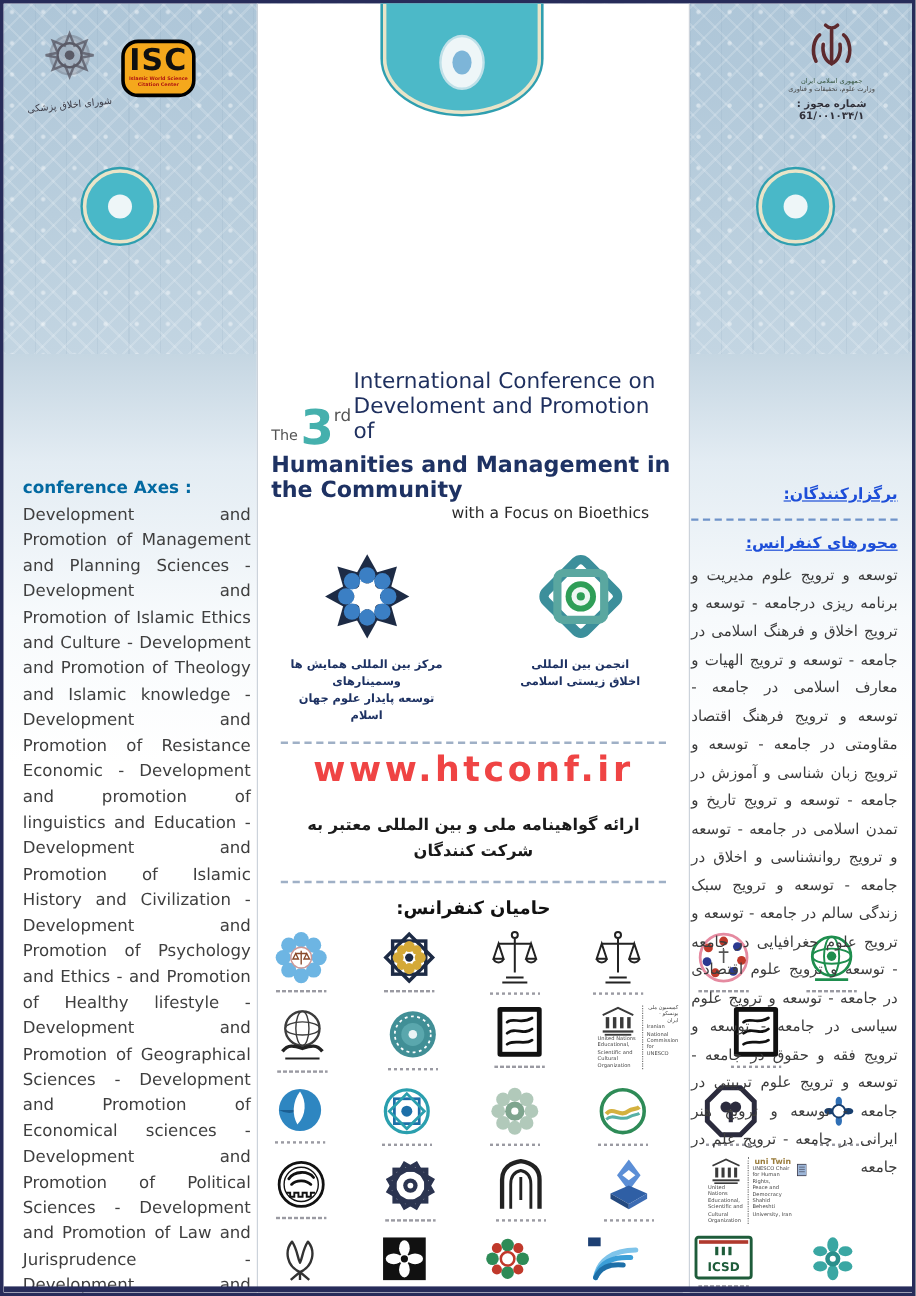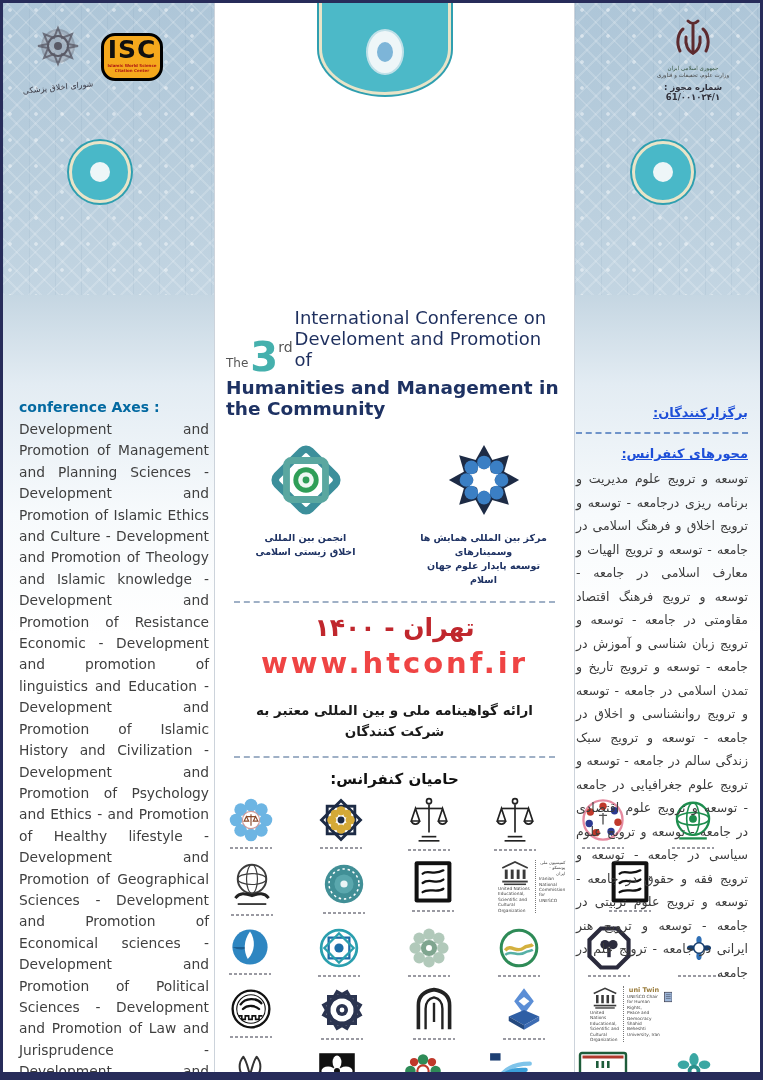--- a/index.html
+++ b/index.html
@@ -156,33 +156,23 @@
     </div>
 
   <div class="center-content">
     <div class="title-l1">
       <span class="the">The</span>
       <span class="num">3</span>
       <span class="ord">rd</span>
       <span class="rest">International Conference on Develoment and Promotion of</span>
     </div>
     <div class="title-l2">Humanities and Management in the Community</div>
+    <div class="title-l3">with a Focus on Bioethics</div>
 
     <div class="org-logos">
-      <div class="org">
-        <svg width="78" height="78" viewBox="0 0 80 80">
-          <rect x="16" y="16" width="48" height="48" rx="6" fill="none" stroke="#3c8f9b" stroke-width="8" transform="rotate(45 40 40)"></rect>
-          <rect x="20" y="20" width="40" height="40" rx="5" fill="none" stroke="#5aa7a0" stroke-width="7"></rect>
-          <circle cx="40" cy="40" r="13" fill="#2f9e57"></circle>
-          <circle cx="40" cy="40" r="8" fill="#fff" opacity=".92"></circle>
-          <circle cx="40" cy="40" r="3.5" fill="#2f9e57"></circle>
-        </svg>
-        <div class="cap-fa" style="white-space:pre-line">انجمن بین المللی
-اخلاق زیستی اسلامی</div>
-      </div>
       <div class="org">
         <svg width="78" height="78" viewBox="0 0 80 80">
           <g fill="#1d2b45">
             <g>
                 <path d="M40 4 L50 22 L40 30 L30 22 Z"></path>
               </g>
             <g transform="rotate(45 40 40)">
                 <path d="M40 4 L50 22 L40 30 L30 22 Z"></path>
               </g>
             <g transform="rotate(90 40 40)">
@@ -212,24 +202,34 @@
               <circle cx="40" cy="58" r="7"></circle>
               <circle cx="27" cy="53" r="7"></circle>
             <circle cx="22" cy="40" r="7"></circle>
               <circle cx="27" cy="27" r="7"></circle>
           </g>
           <circle cx="40" cy="40" r="11" fill="#fff"></circle>
         </svg>
         <div class="cap-fa" style="white-space:pre-line">مرکز بین المللی همایش ها وسمینارهای
 توسعه پایدار علوم جهان اسلام</div>
       </div>
+      <div class="org">
+        <svg width="78" height="78" viewBox="0 0 80 80">
+          <rect x="16" y="16" width="48" height="48" rx="6" fill="none" stroke="#3c8f9b" stroke-width="8" transform="rotate(45 40 40)"></rect>
+          <rect x="20" y="20" width="40" height="40" rx="5" fill="none" stroke="#5aa7a0" stroke-width="7"></rect>
+          <circle cx="40" cy="40" r="13" fill="#2f9e57"></circle>
+          <circle cx="40" cy="40" r="8" fill="#fff" opacity=".92"></circle>
+          <circle cx="40" cy="40" r="3.5" fill="#2f9e57"></circle>
+        </svg>
+        <div class="cap-fa" style="white-space:pre-line">انجمن بین المللی
+اخلاق زیستی اسلامی</div>
+      </div>
     </div>
 
     <div class="dashed"></div>
-    <div class="tehran">تهران - ۱۴۰۰</div>
     <div class="site">www.htconf.ir</div>
     <div class="cert" style="white-space:pre-line">ارائه گواهینامه ملی و بین المللی معتبر به
 شرکت کنندگان</div>
     <div class="dashed"></div>
     <div class="supporters">حامیان کنفرانس:</div>
 
     <div class="grid">
 
       <div class="grow">
         <div class="sp">

